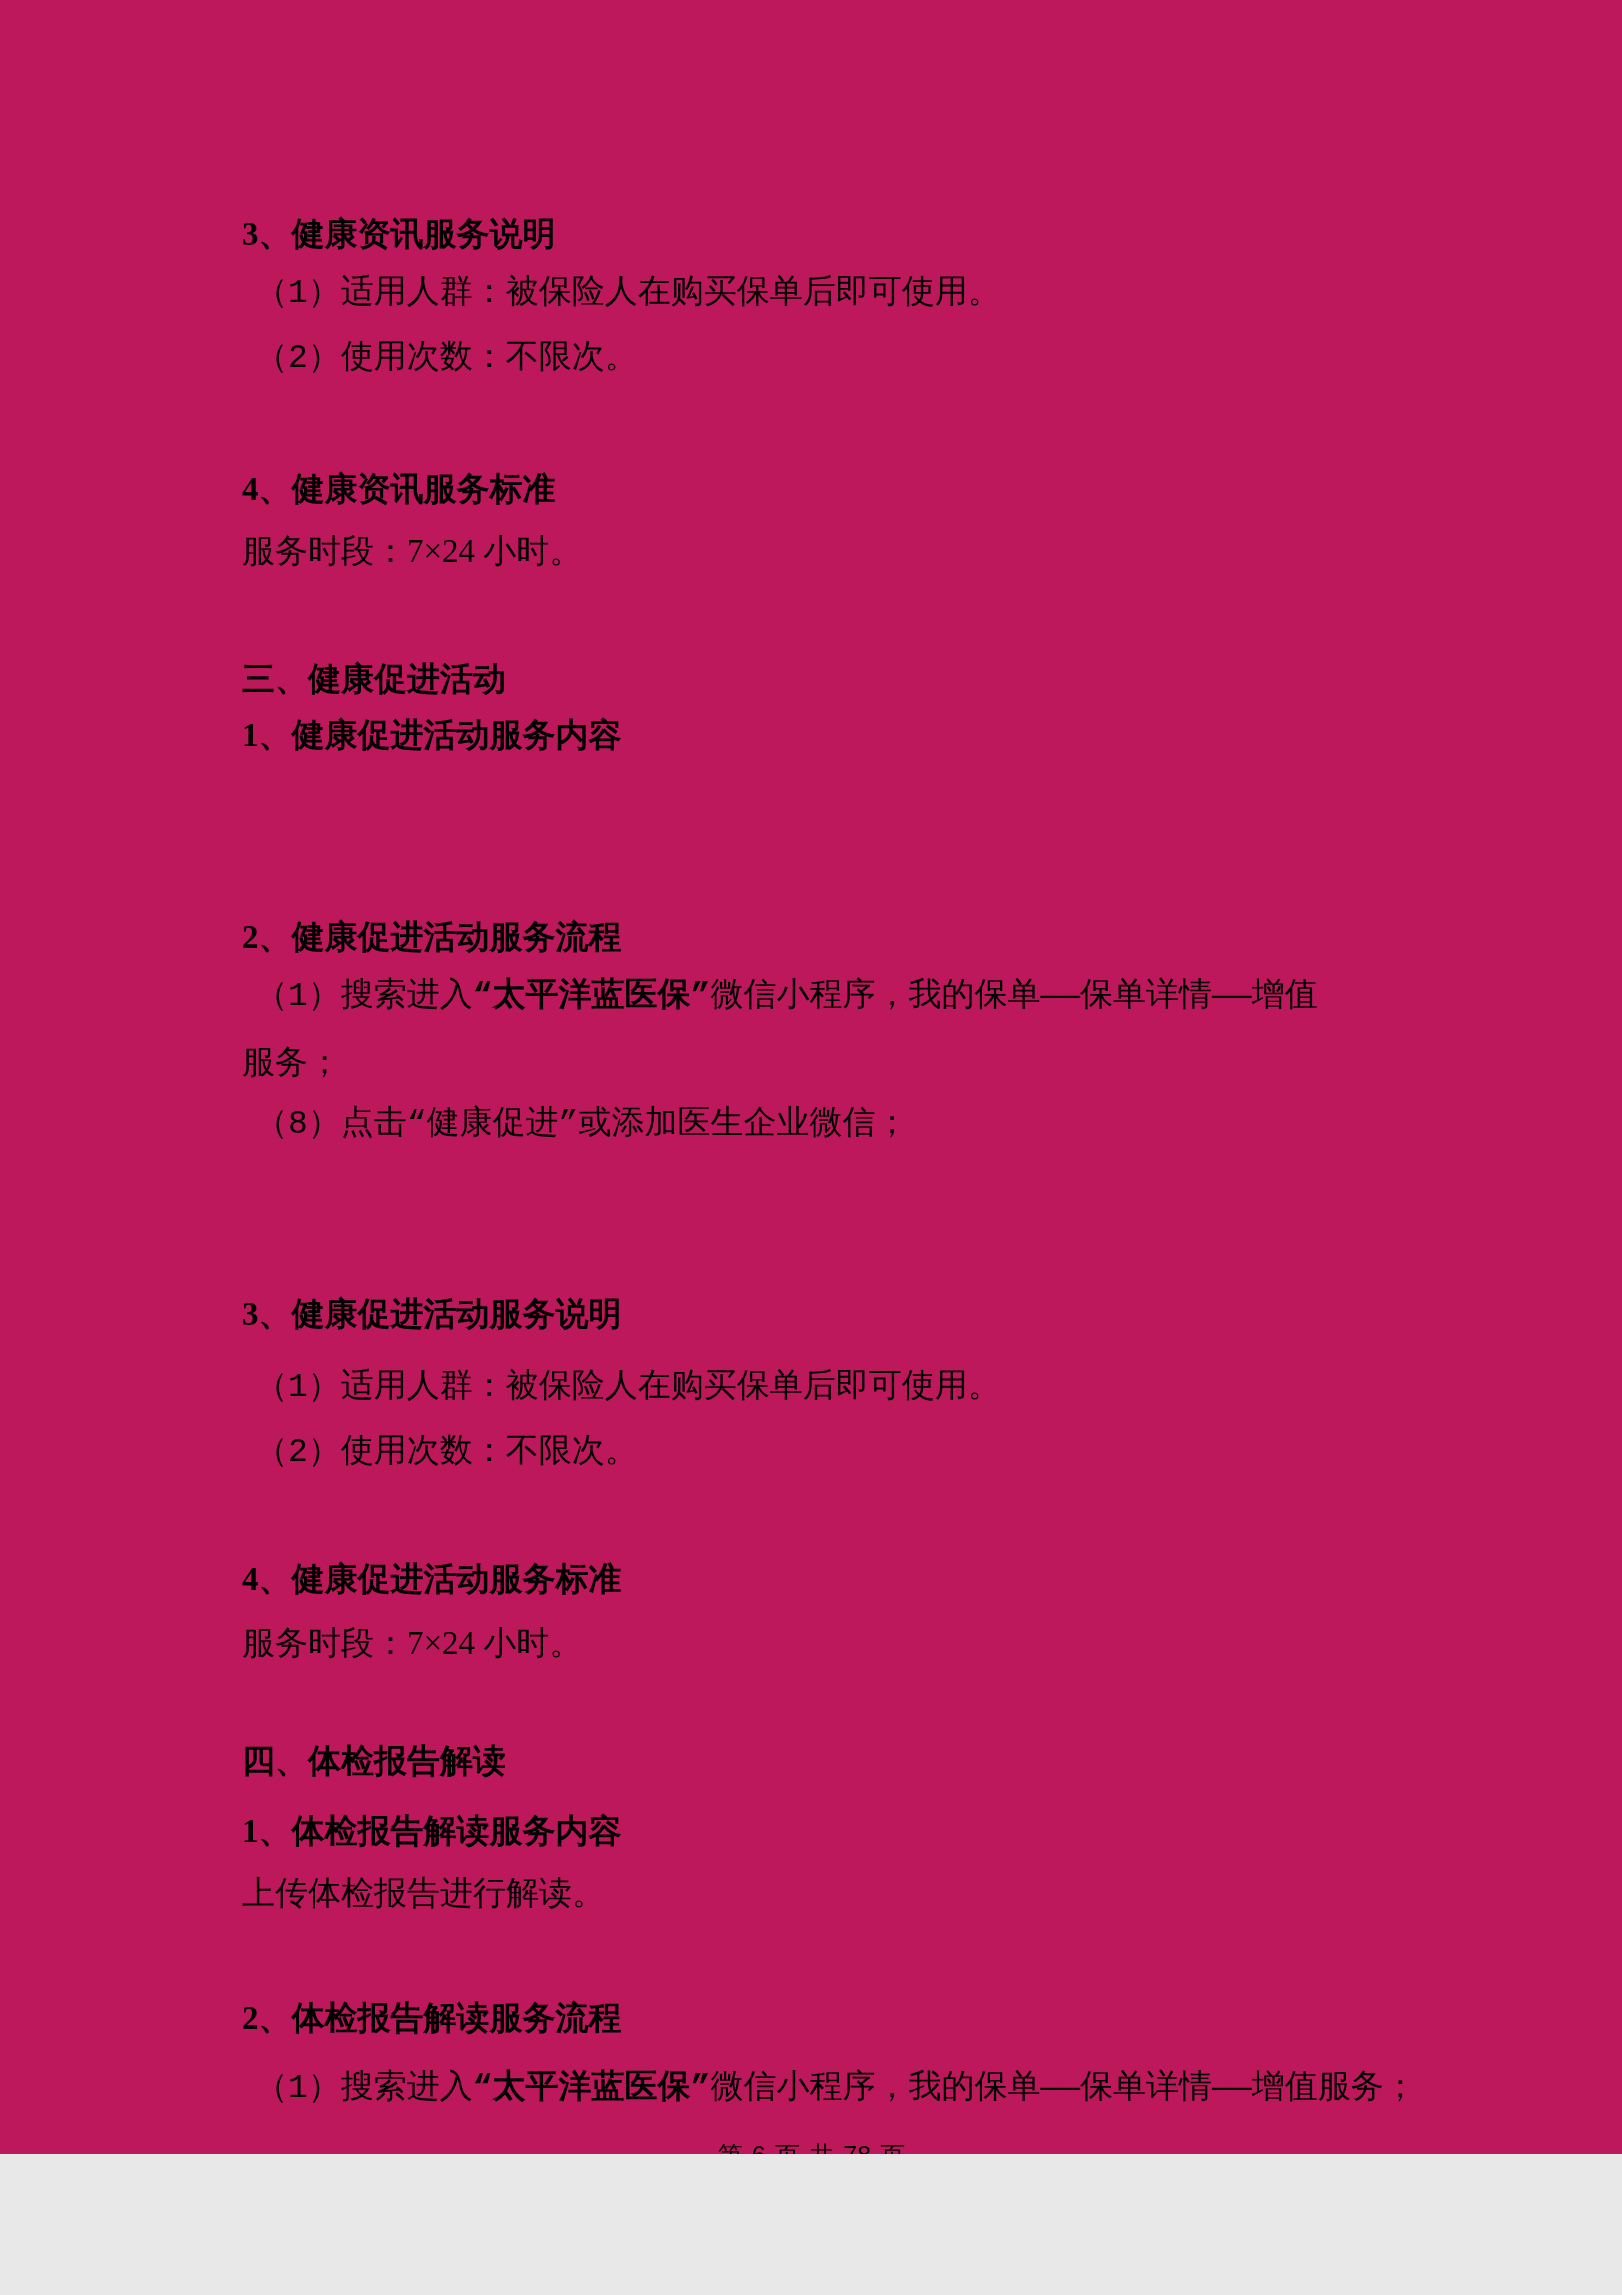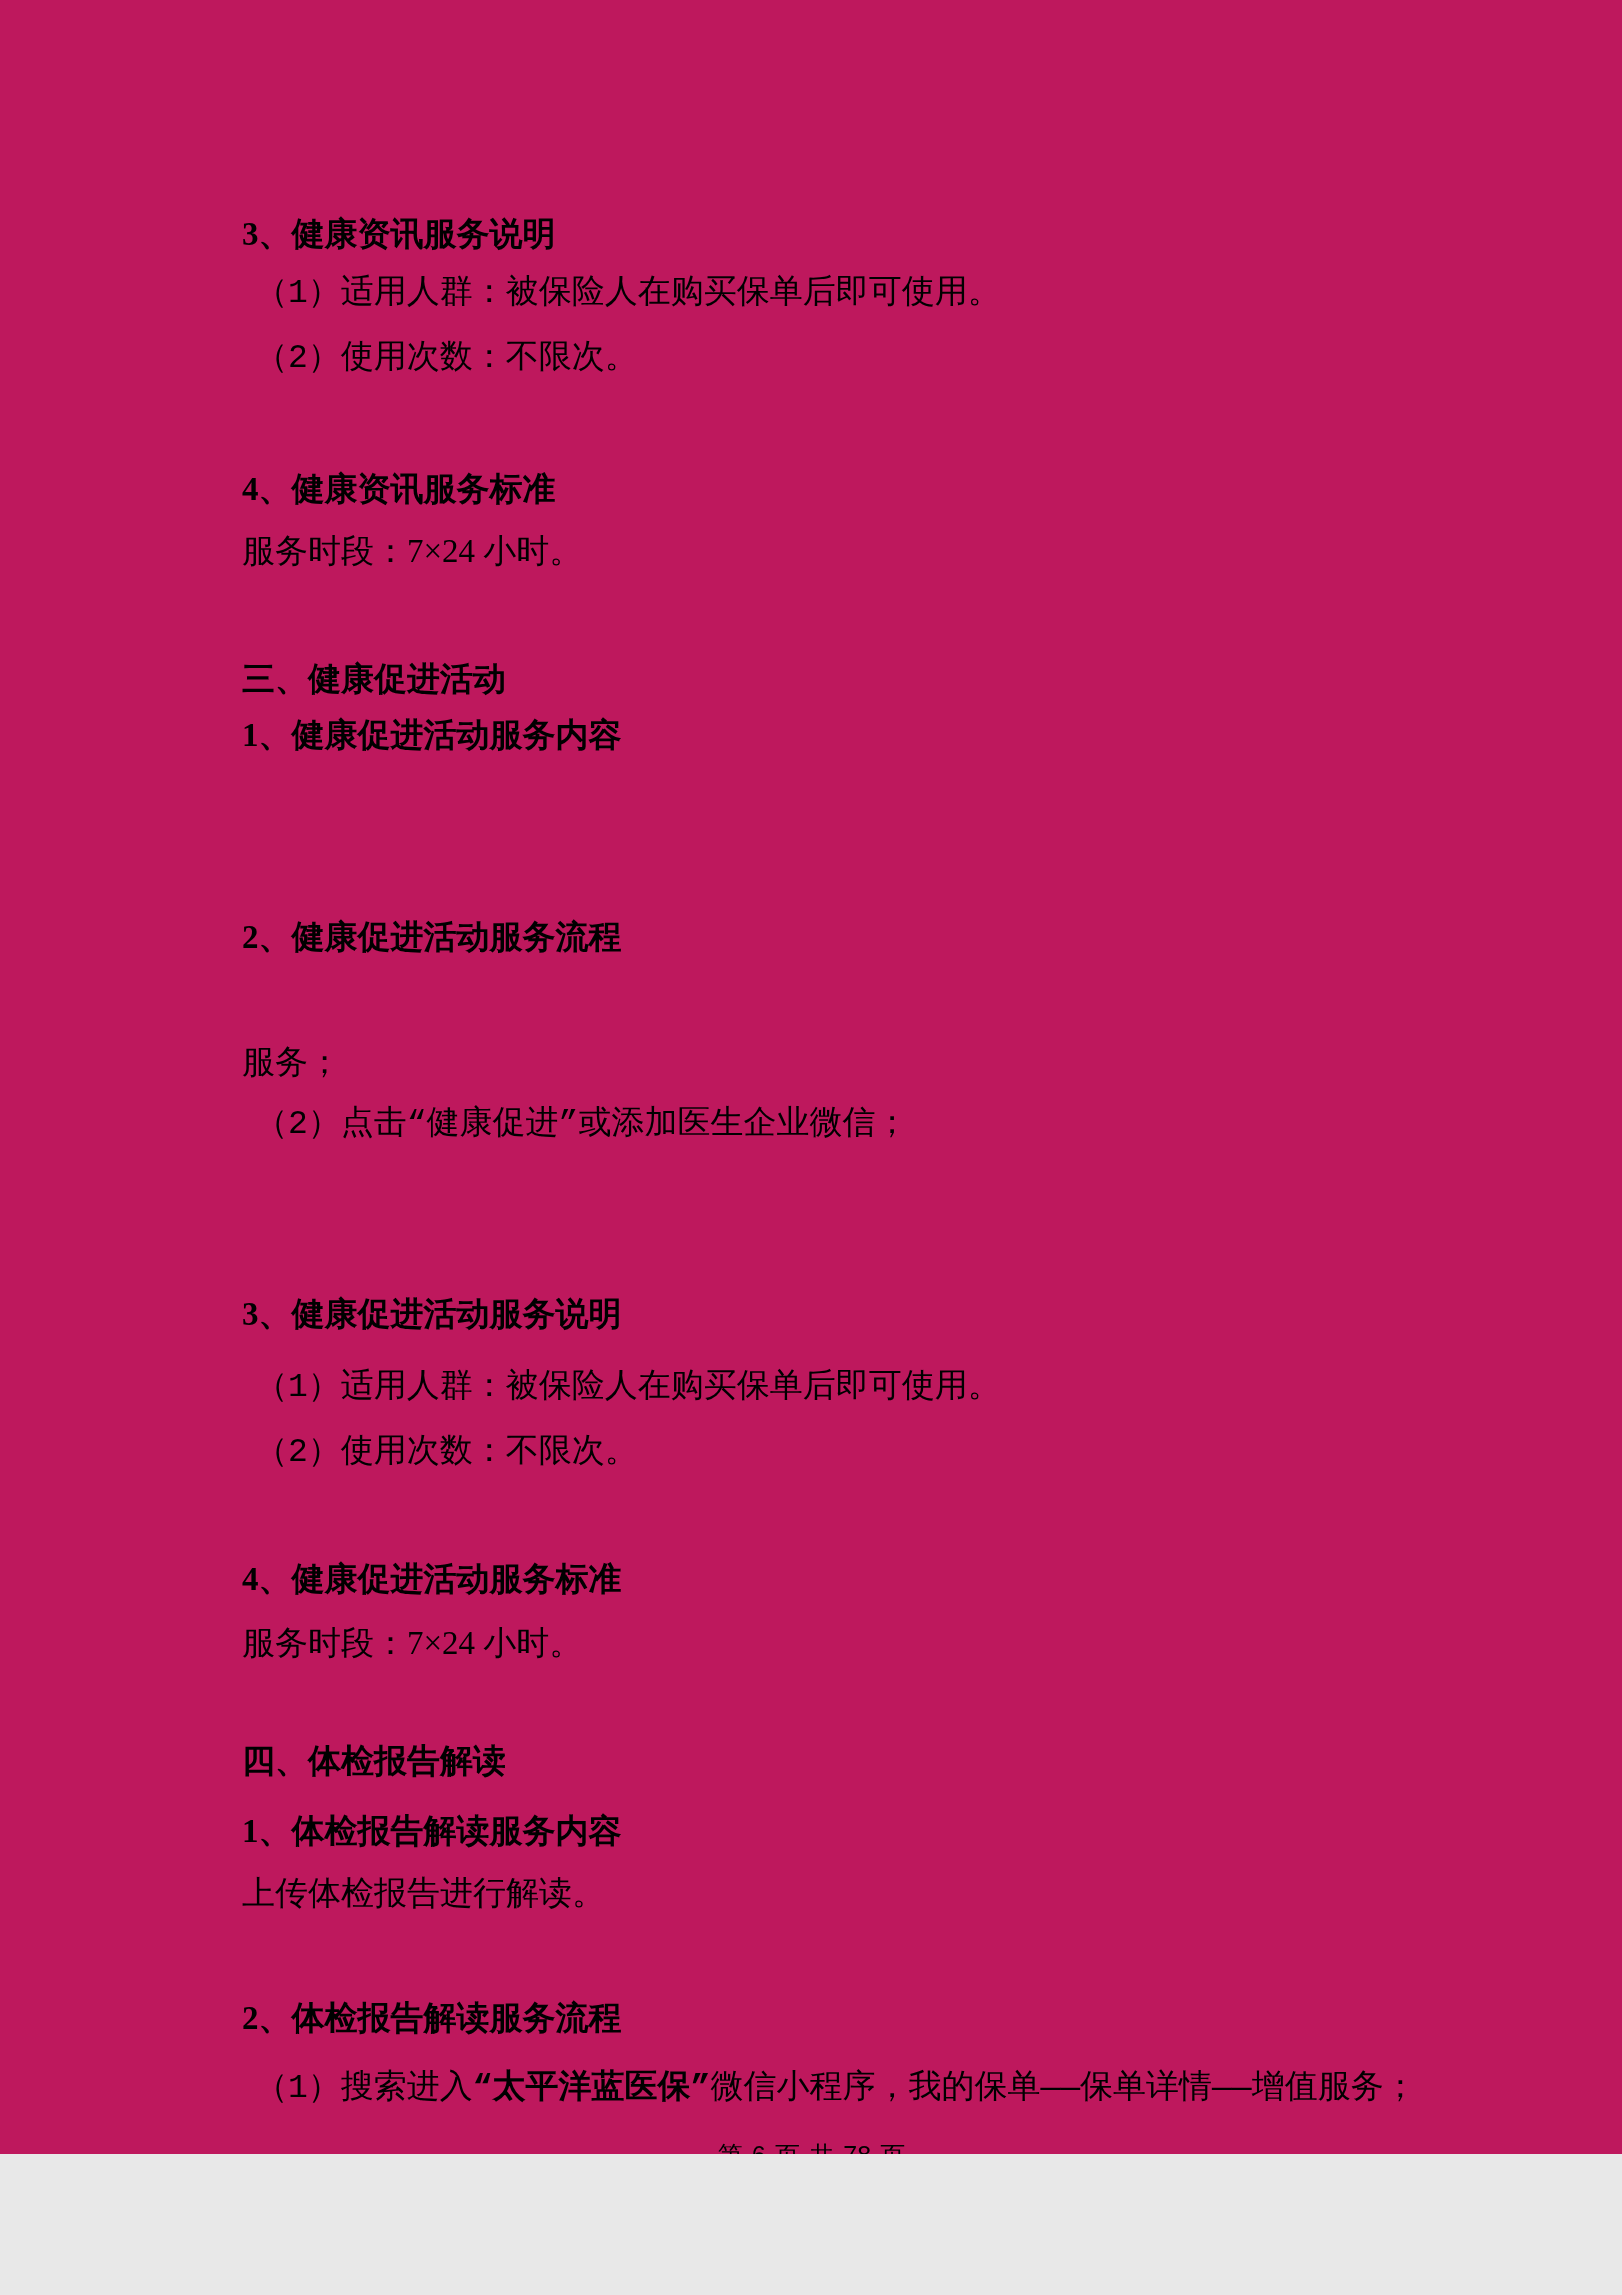--- a/index.html
+++ b/index.html
@@ -46,22 +46,25 @@
   <div class="line indent" style="top:275px">（1）适用人群：被保险人在购买保单后即可使用。</div>
   <div class="line indent" style="top:340px">（2）使用次数：不限次。</div>
 
   <div class="line heading" style="top:471px">4、健康资讯服务标准</div>
   <div class="line" style="top:533px">服务时段：7×24 小时。</div>
 
   <div class="line heading" style="top:661px">三、健康促进活动</div>
   <div class="line heading" style="top:717px">1、健康促进活动服务内容</div>
 
   <div class="line heading" style="top:919px">2、健康促进活动服务流程</div>
+  <div class="line indent" style="top:978px">
+    <span>（1）搜索进入</span><span class="bold">“太平洋蓝医保”</span><span>微信小程序，我的保单——保单详情——增值</span>
+  </div>
   <div class="line" style="top:1044px">服务；</div>
-  <div class="line indent" style="top:1106px">（2）点击“健康促进”或添加医生企业微信；</div>
+  <div class="line indent" style="top:1106px">（8）点击“健康促进”或添加医生企业微信；</div>
 
   <div class="line heading" style="top:1296px">3、健康促进活动服务说明</div>
   <div class="line indent" style="top:1369px">（1）适用人群：被保险人在购买保单后即可使用。</div>
   <div class="line indent" style="top:1434px">（2）使用次数：不限次。</div>
 
   <div class="line heading" style="top:1561px">4、健康促进活动服务标准</div>
   <div class="line" style="top:1625px">服务时段：7×24 小时。</div>
 
   <div class="line heading" style="top:1743px">四、体检报告解读</div>
   <div class="line heading" style="top:1813px">1、体检报告解读服务内容</div>

